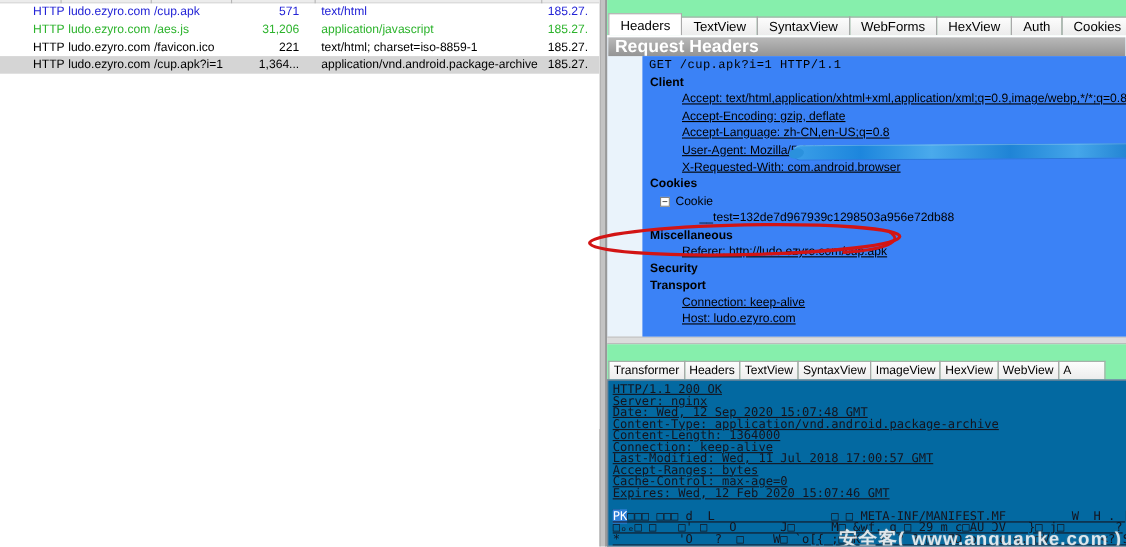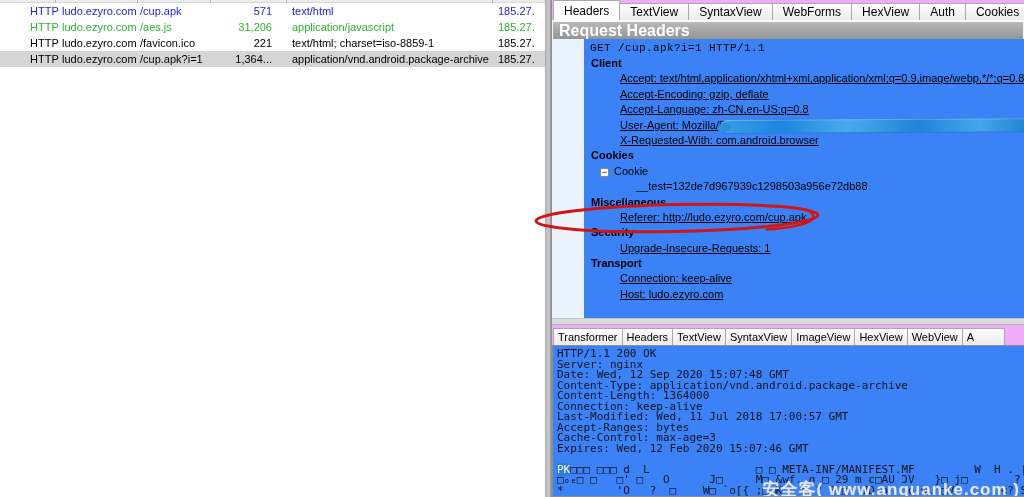--- a/index.html
+++ b/index.html
@@ -22,21 +22,21 @@
   .c-ip    { left:498px; }
 
   
   .v-divider { width:6px; height:497px; background:#c3c3c3;
                border-left:1px solid #a8a8a8; border-right:1px solid #9d9d9d; }
 
   
   .right-panel { width:473px; height:497px; display:flex; flex-direction:column;
                  background:#eaf3fb; border-left:1px solid #8f8f8f; }
 
-  .tabbar { display:flex; align-items:flex-end; height:20px; background:#f0abfc;
+  .tabbar { display:flex; align-items:flex-end; height:32px; background:#86efac;
             overflow:hidden; flex:none; }
   .tab { height:17px; line-height:17px; padding:0 10px; font-size:12px; color:#000;
          background:linear-gradient(#fdfdfd,#ececec); border:1px solid #a9a9a9;
          border-bottom:none; margin-left:-1px; white-space:nowrap; }
   .tab:first-child { margin-left:1px; }
   .tab.active { height:20px; line-height:20px; background:#fff; position:relative; z-index:2; }
   .tabbar.small .tab { font-size:11px; padding:0 4px; }
 
   .req-gap { height:2px; background:#fff; flex:none; }
   .req-title { height:17px; line-height:17px; margin:0 1px; flex:none;
@@ -59,24 +59,24 @@
   .redaction { position:absolute; left:137px; top:1px; width:340px; height:13px;
                border-radius:8px; transform:rotate(-.35deg); z-index:3;
                background:linear-gradient(90deg,#3b9fe8,#1d86dd 18%,#4aaaec 37%,#1f84d6 58%,#45a6ea 76%,#1d7ecf 92%,#3f9ee2);
                box-shadow:0 1px 0 rgba(30,110,190,.5), inset 0 1px 0 rgba(255,255,255,.25); }
   .redaction:before { content:""; position:absolute; left:-4px; top:3px; width:14px; height:9px;
                border-radius:50%; background:#2b91dd; transform:rotate(-14deg); }
 
   .h-splitter { height:7px; background:#dcdcdc; border-top:1px solid #c2c2c2;
                 border-bottom:1px solid #b5b5b5; flex:none; }
 
-  .resp-body { flex:none; height:152px; background:#3b82f6; position:relative;
+  .resp-body { flex:none; height:152px; background:#0369a1; position:relative;
                border:1px solid #8b8e96; border-right:none; overflow:hidden;
                font-family:"DejaVu Sans Mono", monospace; font-size:11px;
-               line-height:10.5px; color:#14141e; padding:3px 0 0 4px; }
+               line-height:10.5px; color:#14141e; padding:3px 0 0 4px;text-decoration:underline; }
   .r-line { white-space:pre; height:10.5px; }
   .pk-sel { background:#2e7fd8; color:#fff; }
   .watermark { position:absolute; right:4px; bottom:1px; font-size:17px; letter-spacing:1px;
                font-family:"Liberation Sans", sans-serif; font-weight:bold;
                color:rgba(255,255,255,.82); white-space:nowrap;
                text-shadow:0 0 2px rgba(170,160,150,.55); z-index:5; pointer-events:none; }
 
   
   .red-circle { position:absolute; left:531px; top:199px; z-index:6; pointer-events:none; }
 </style>
@@ -155,21 +155,20 @@
           <div class="t-row t-entry">Accept-Encoding: gzip, deflate</div>
           <div class="t-row t-entry">Accept-Language: zh-CN,en-US;q=0.8</div>
           <div class="t-row t-entry">User-Agent: Mozilla/5.0 (Linux; Andr<span class="redaction"></span></div>
           <div class="t-row t-entry">X-Requested-With: com.android.browser</div>
           <div class="t-row t-cat">Cookies</div>
           <div class="t-row t-exp"><span class="expander">−</span>Cookie</div>
           <div class="t-row t-sub">__test=132de7d967939c1298503a956e72db88</div>
           <div class="t-row t-cat">Miscellaneous</div>
           <div class="t-row t-entry">Referer: http://ludo.ezyro.com/cup.apk</div>
           <div class="t-row t-cat">Security</div>
-          <div class="t-row t-entry">Upgrade-Insecure-Requests: 1</div>
           <div class="t-row t-cat">Transport</div>
           <div class="t-row t-entry">Connection: keep-alive</div>
           <div class="t-row t-entry">Host: ludo.ezyro.com</div>
         </div>
     </div>
 
     <div class="h-splitter"></div>
 
     <div class="tabbar small" id="resp-tabs">
         <span class="tab">Transformer</span>
@@ -185,21 +184,21 @@
     <div class="resp-body">
       <div id="resp-lines">
           <div class="r-line">HTTP/1.1 200 OK</div>
           <div class="r-line">Server: nginx</div>
           <div class="r-line">Date: Wed, 12 Sep 2020 15:07:48 GMT</div>
           <div class="r-line">Content-Type: application/vnd.android.package-archive</div>
           <div class="r-line">Content-Length: 1364000</div>
           <div class="r-line">Connection: keep-alive</div>
           <div class="r-line">Last-Modified: Wed, 11 Jul 2018 17:00:57 GMT</div>
           <div class="r-line">Accept-Ranges: bytes</div>
-          <div class="r-line">Cache-Control: max-age=3</div>
+          <div class="r-line">Cache-Control: max-age=0</div>
           <div class="r-line">Expires: Wed, 12 Feb 2020 15:07:46 GMT</div>
           <div class="r-line">&nbsp;</div>
           <div class="r-line"><span class="pk-sel">PK</span>□□□ □□□ d  L                □ □ META-INF/MANIFEST.MF         W  H . |?□     ;À</div>
           <div class="r-line">□ₒₑ□ □   □' □   O      J□     M□ &amp;wf. g □ 29 m c□AU ƆV   }□ j□       ?</div>
           <div class="r-line">*        'O   ?  □    W□ `o[{ ;□□K   □ ? ? □  7D o   o w. □V       &lt;? S</div>
         </div>
       <div class="watermark">安全客( www.anquanke.com )</div>
     </div>
   </div>
 

